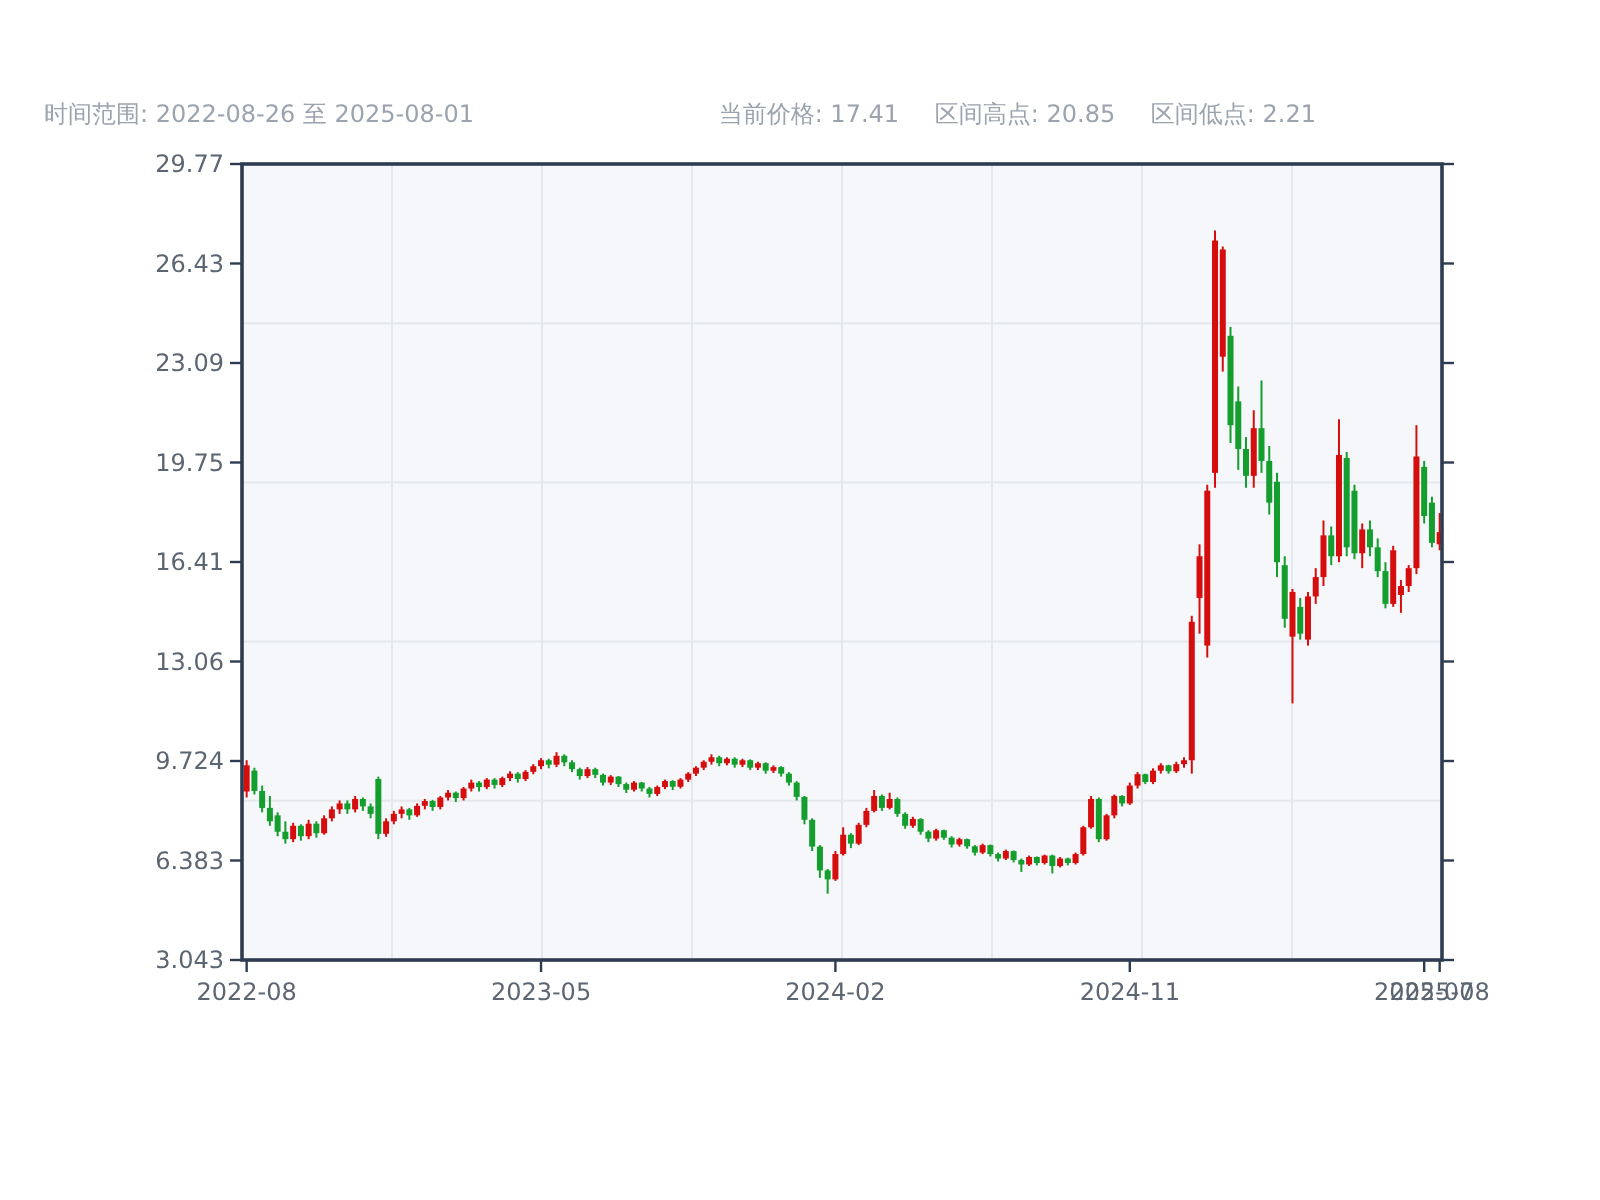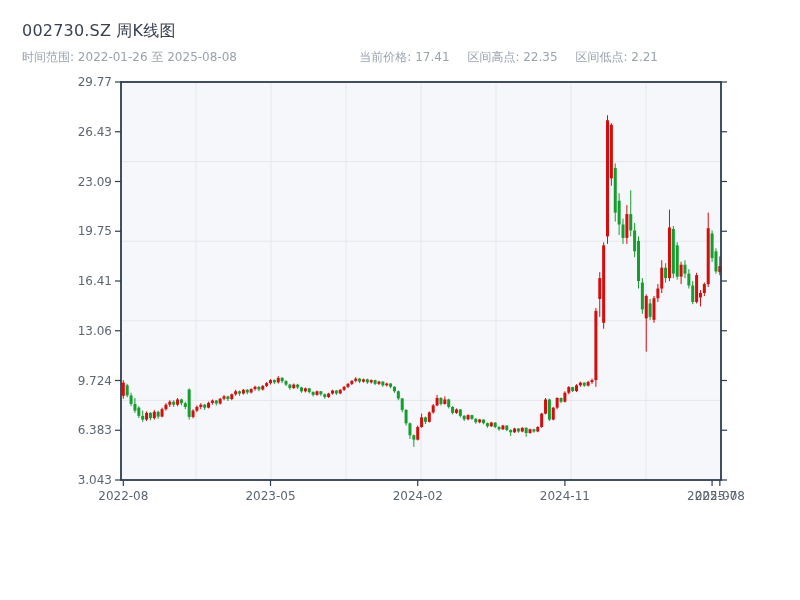--- a/index.html
+++ b/index.html
@@ -12,25 +12,24 @@
   .hdr-sub-left{left:22px;}
   .hdr-sub-right{right:142px;}
   .hdr-sub-right span{margin-left:14px;}
   .hdr-sub-right span:first-child{margin-left:0;}
   svg text{font-family:"DejaVu Sans",sans-serif;}
 </style>
 </head>
 <body>
 
 <div id="fig">
-  <div class="hdr-title">002730.SZ 周K线图</div>
-  <div class="hdr-sub hdr-sub-left">时间范围: 2022-01-26 至 2025-08-08</div>
+  <div class="hdr-sub hdr-sub-left">时间范围: 2022-08-26 至 2025-08-01</div>
   <div class="hdr-sub hdr-sub-right">
     <span>当前价格: 17.41</span>
-    <span>区间高点: 22.35</span>
+    <span>区间高点: 20.85</span>
     <span>区间低点: 2.21</span>
   </div>
   <svg id="chart" width="800" height="600" viewBox="0 0 800 600">
       <rect x="121" y="82" width="600" height="398" fill="#f5f7fa"></rect>
       <g>
         <line x1="196" x2="196" y1="82" y2="480" stroke="#e4e7eb" stroke-width="1"></line>
         <line x1="271" x2="271" y1="82" y2="480" stroke="#e4e7eb" stroke-width="1"></line>
         <line x1="346" x2="346" y1="82" y2="480" stroke="#e4e7eb" stroke-width="1"></line>
         <line x1="421" x2="421" y1="82" y2="480" stroke="#e4e7eb" stroke-width="1"></line>
         <line x1="496" x2="496" y1="82" y2="480" stroke="#e4e7eb" stroke-width="1"></line>

